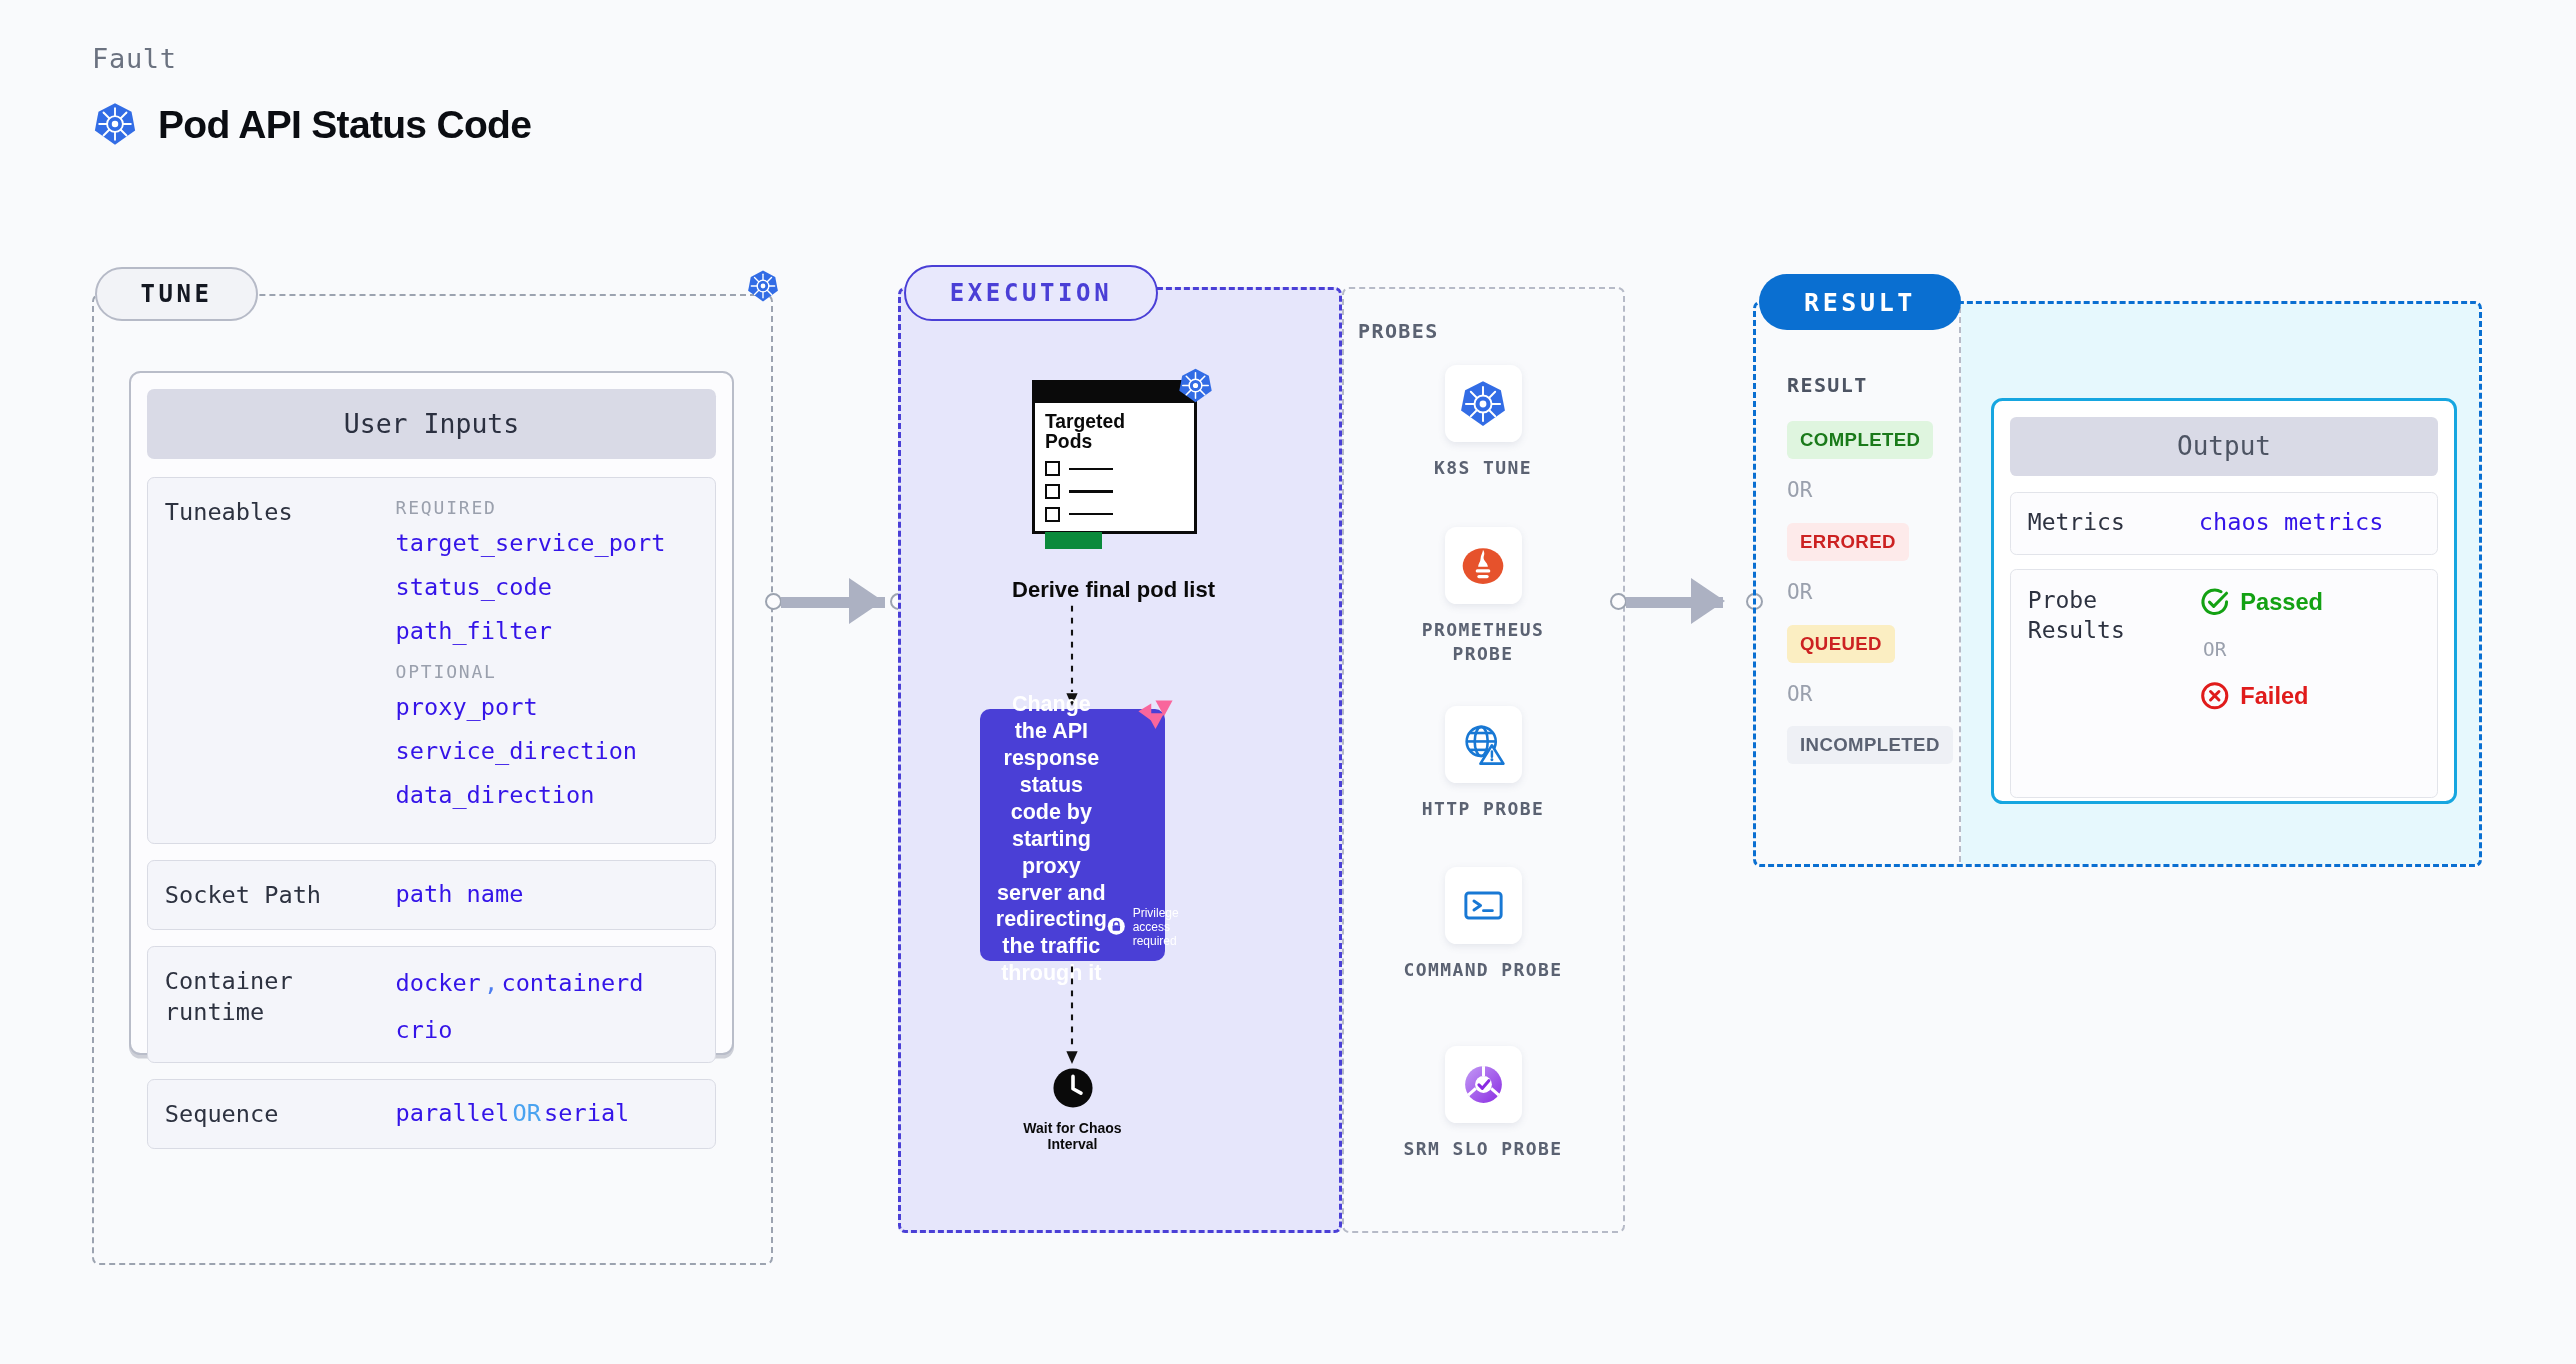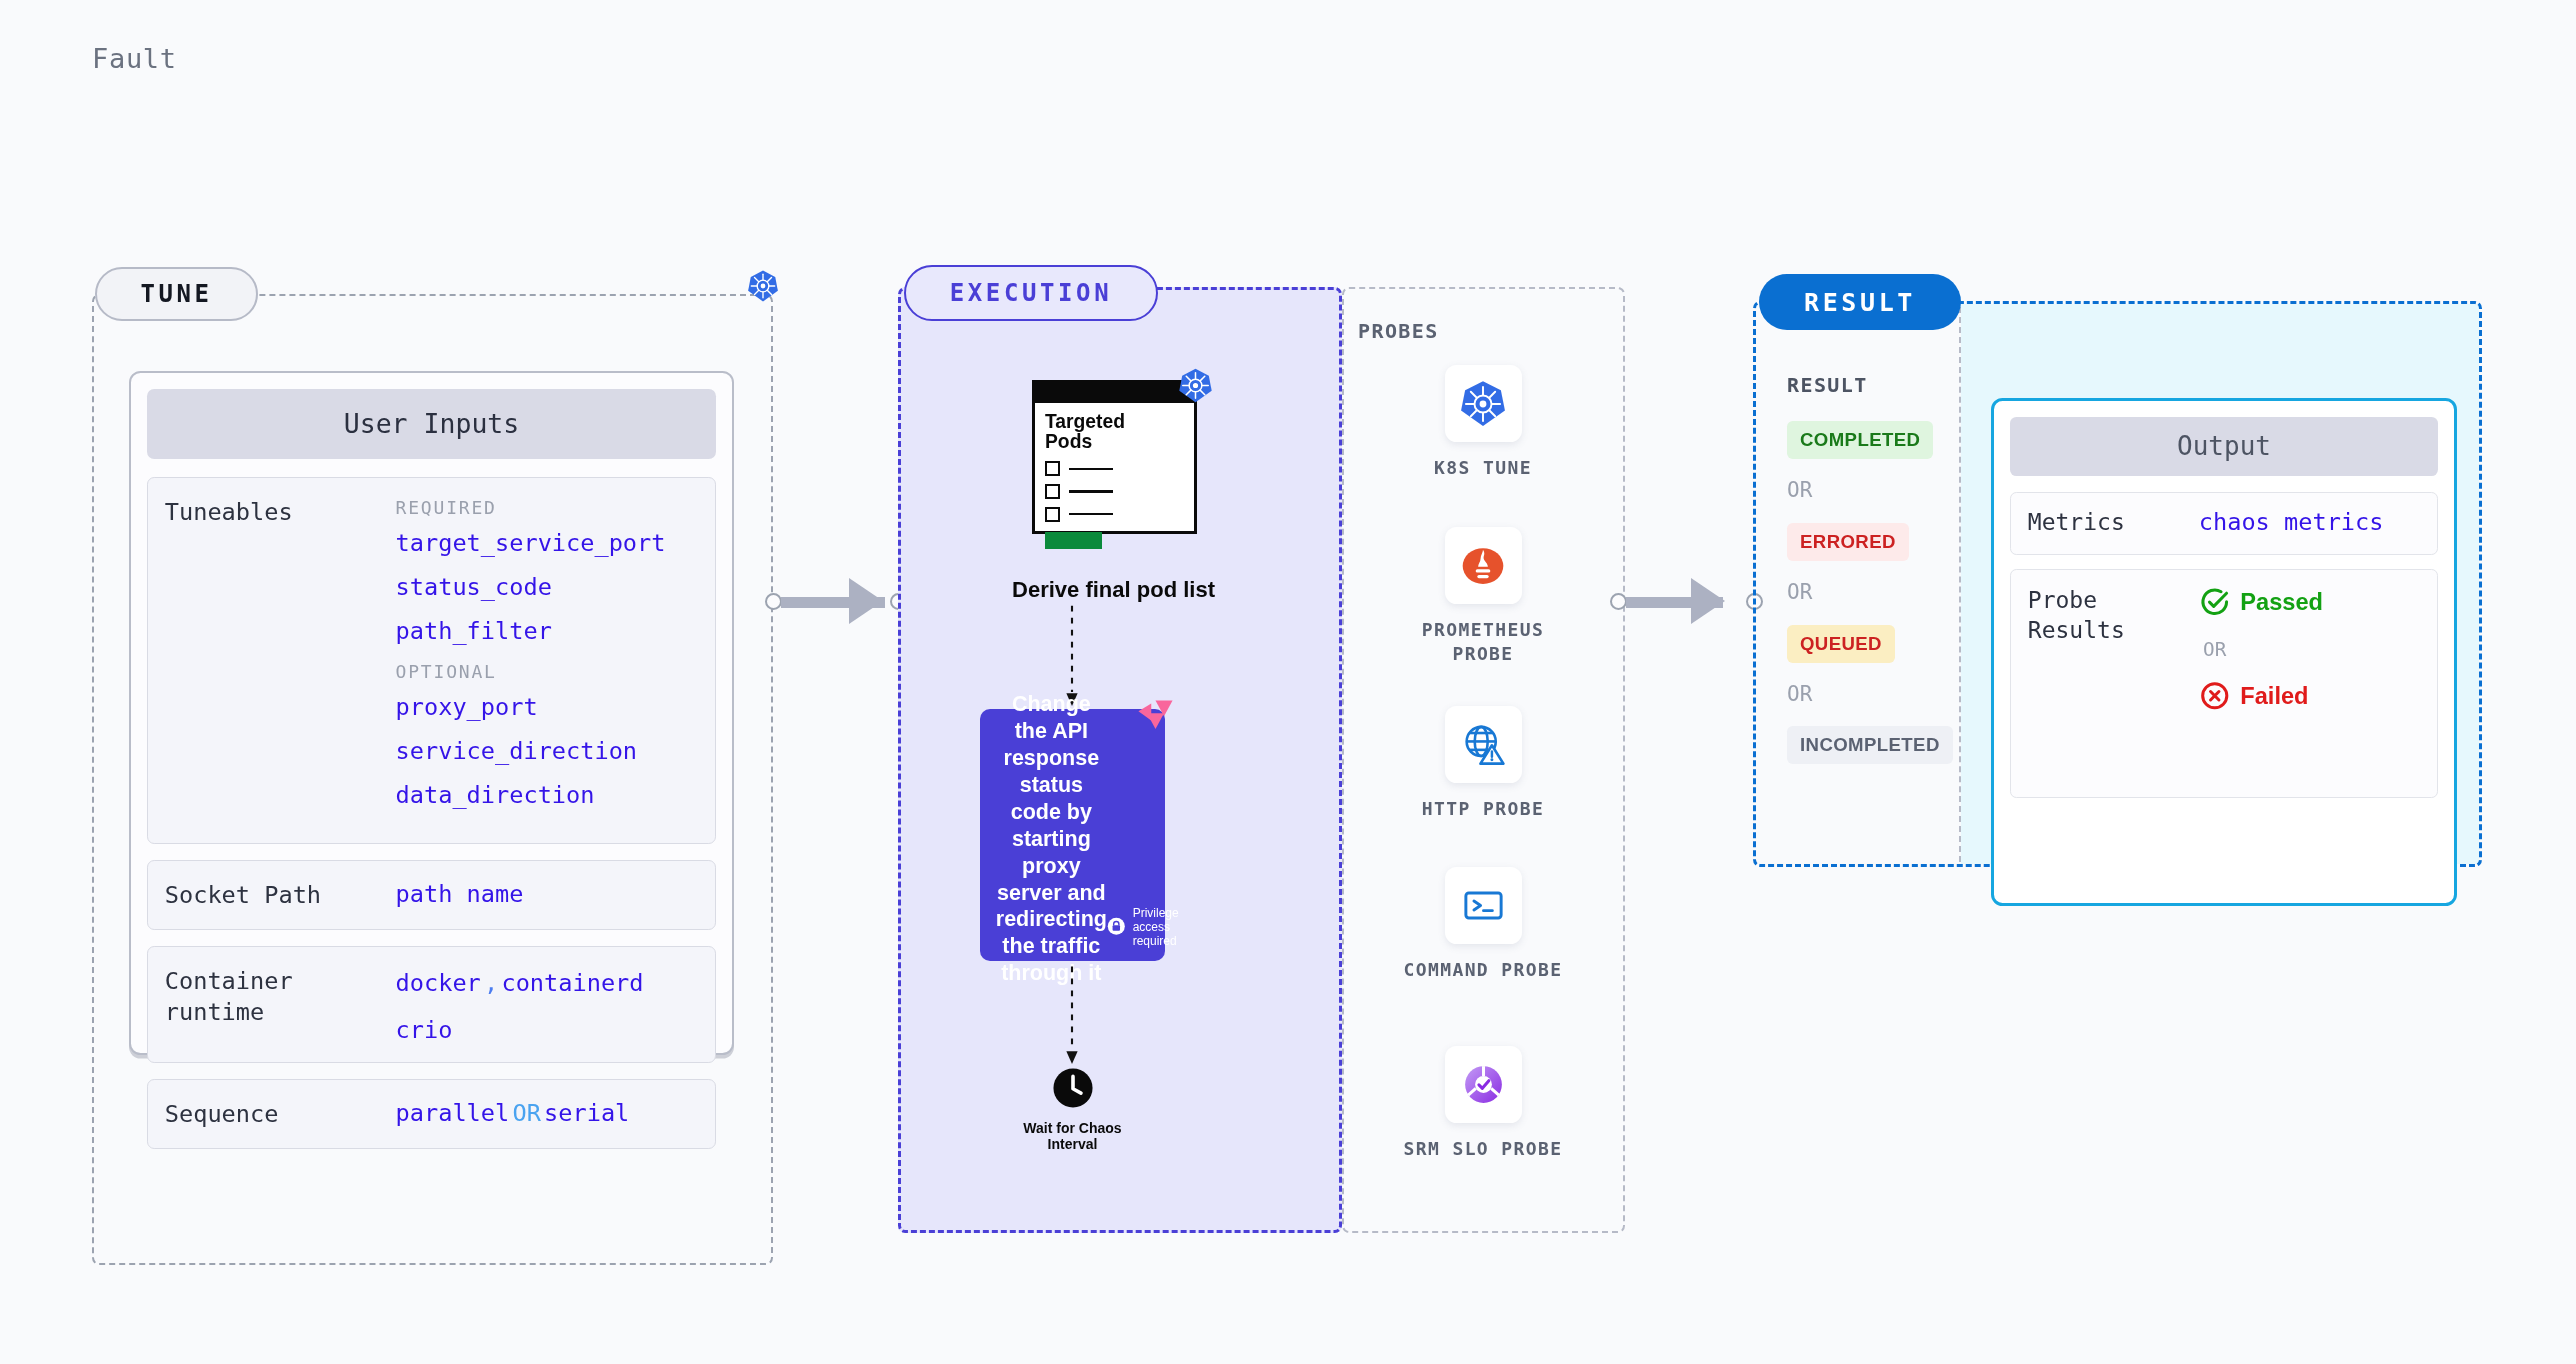--- a/index.html
+++ b/index.html
@@ -164,21 +164,21 @@
   }
   .status-badge {
     position: absolute; left: 1787px; border-radius: 5.7px; padding: 7.9px 13px;
     font-size: 18.6px; font-weight: bold; letter-spacing: 0.4px;
   }
   .or-text {
     position: absolute; left: 1787px; font-family: "DejaVu Sans Mono", monospace;
     font-size: 21px; color: #9aa0ad;
   }
   #output-card {
-    position: absolute; left: 1991px; top: 398px; width: 466px; height: 508px;
+    position: absolute; left: 1991px; top: 398px; width: 466px; height: 406px;
     background: #fff; border: 3.6px solid #16a6e0; border-radius: 11.5px; padding: 15.8px;
   }
   #output-header {
     height: 59px; background: #d9dae6; border-radius: 6.4px;
     display: flex; align-items: center; justify-content: center;
     font-family: "DejaVu Sans Mono", monospace; font-size: 26px; color: #4d5463;
     margin-bottom: 15.8px;
   }
   .out-row {
     border: 1.4px solid #e2e4ea; border-radius: 6.4px; background: #fcfcfe;
@@ -201,20 +201,40 @@
     position: absolute; width: 0; height: 0;
     border-top: 23.6px solid transparent; border-bottom: 23.6px solid transparent;
     border-left: 34px solid #acb1c2;
   }
 </style>
 </head>
 <body>
 
 <div id="header">
   <div id="fault-label">Fault</div>
+  <div id="title-row">
+    <span>
+      <svg width="46" height="46" viewBox="0 0 64 64">
+        <polygon points="32,3 55,15 60,41 32,61 4,41 9,15" fill="#326ce5"></polygon>
+        <g stroke="#fff" stroke-width="2.6" fill="none" stroke-linecap="round">
+          <circle cx="32" cy="32" r="11"></circle>
+          <circle cx="32" cy="32" r="3.2" fill="#fff"></circle>
+          <line x1="32" y1="10" x2="32" y2="21"></line>
+            <line x1="32" y1="43" x2="32" y2="54"></line>
+          <line x1="10" y1="32" x2="21" y2="32"></line>
+            <line x1="43" y1="32" x2="54" y2="32"></line>
+          <line x1="16" y1="16" x2="24" y2="24"></line>
+            <line x1="40" y1="40" x2="48" y2="48"></line>
+          <line x1="48" y1="16" x2="40" y2="24"></line>
+            <line x1="24" y1="40" x2="16" y2="48"></line>
+        </g>
+      </svg>
+    </span>
+    <span id="title-text">Pod API Status Code</span>
+  </div>
 </div>
 
 <div id="tune-stage" class="stage"></div>
 <div id="tune-badge" class="stage-badge">TUNE</div>
 <div id="k8s-border-badge">
   <svg width="34" height="34" viewBox="0 0 64 64">
     <polygon points="32,3 55,15 60,41 32,61 4,41 9,15" fill="#326ce5"></polygon>
     <g stroke="#fff" stroke-width="2.6" fill="none" stroke-linecap="round">
       <circle cx="32" cy="32" r="11"></circle>
         <circle cx="32" cy="32" r="3.2" fill="#fff"></circle>

